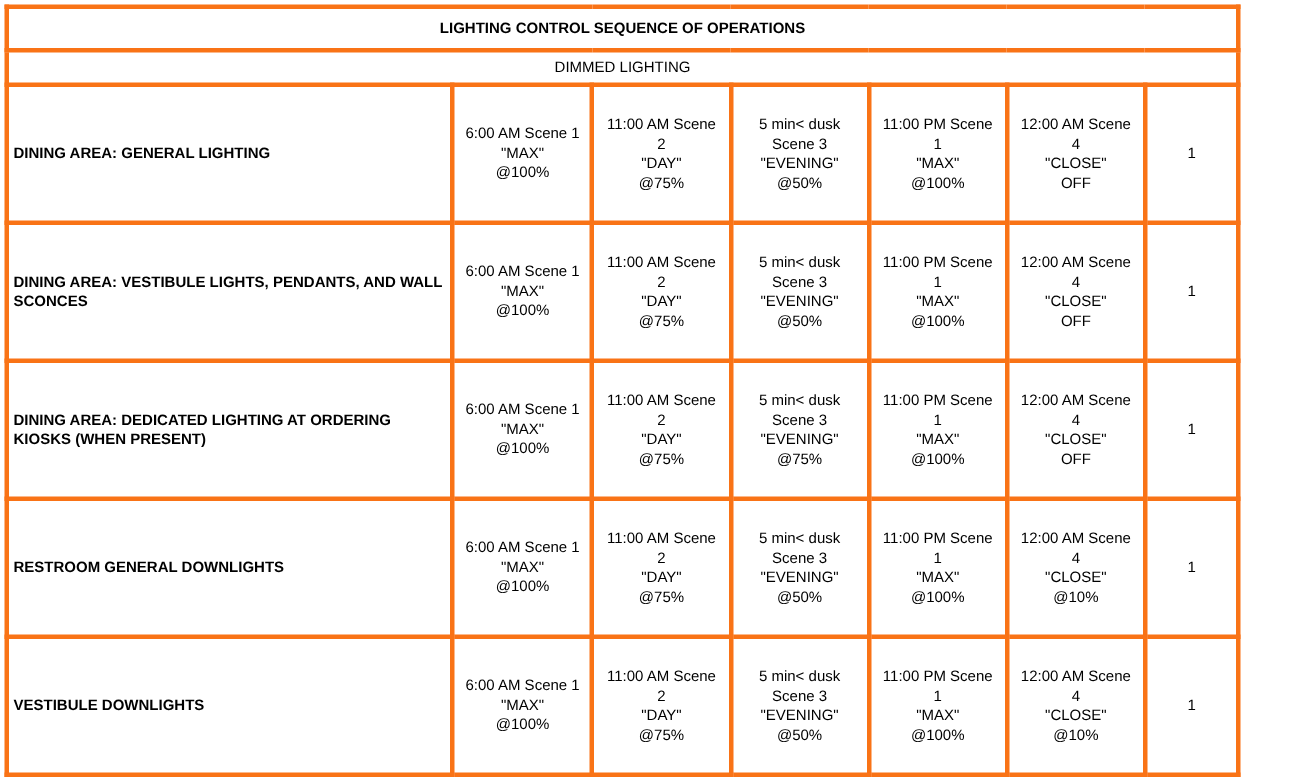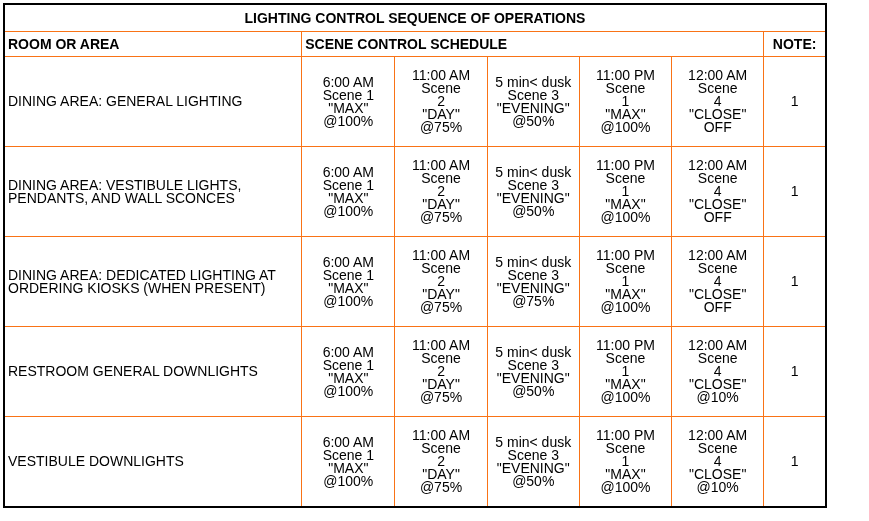--- a/index.html
+++ b/index.html
@@ -20,22 +20,22 @@
   table.seq {
     position: absolute;
     left: 3px;
     top: 3px;
     width: 824px;
     border-collapse: collapse;
     table-layout: fixed;
     border: 2px solid #000;
   }
   table.seq td {
-    border: 1px solid #f97316;
-    font-size: 14px;
+    border: 3px solid #f97316;
+    font-size: 10px;
     line-height: 13px;
     padding: 1px 3px;
     vertical-align: middle;
     overflow: hidden;
   }
   td.title-cell {
     height: 24px;
     text-align: center;
     font-weight: bold;
     font-size: 15px;
@@ -55,20 +55,21 @@
   td.section-cell {
     height: 18px;
     text-align: center;
     font-size: 11px;
   }
   td.room-cell {
     height: 87px;
     text-align: left;
     padding-left: 4px;
     padding-right: 2px;
+    font-weight: bold;
   }
   td.scene-cell {
     text-align: center;
     white-space: pre-line;
     padding: 1px 2px;
   }
   td.note-cell {
     text-align: center;
   }
 </style>
@@ -84,23 +85,21 @@
         <col style="width:92px">
         <col style="width:92px">
         <col style="width:92px">
       <col style="width:62px">
     </colgroup>
     <tbody>
       <tr>
         <td class="title-cell" colspan="7">LIGHTING CONTROL SEQUENCE OF OPERATIONS</td>
       </tr>
       <tr>
-        <td class="hdr">ROOM OR AREA</td>
-        <td class="hdr" colspan="5">SCENE CONTROL SCHEDULE</td>
-        <td class="hdr hdr-note">NOTE:</td>
+        <td class="section-cell" colspan="7">DIMMED LIGHTING</td>
       </tr>
 
       <tr>
         <td class="room-cell">DINING AREA: GENERAL LIGHTING</td>
         <td class="scene-cell">6:00 AM Scene 1
 "MAX"
 @100%</td>
         <td class="scene-cell">11:00 AM Scene
 2
 "DAY"

